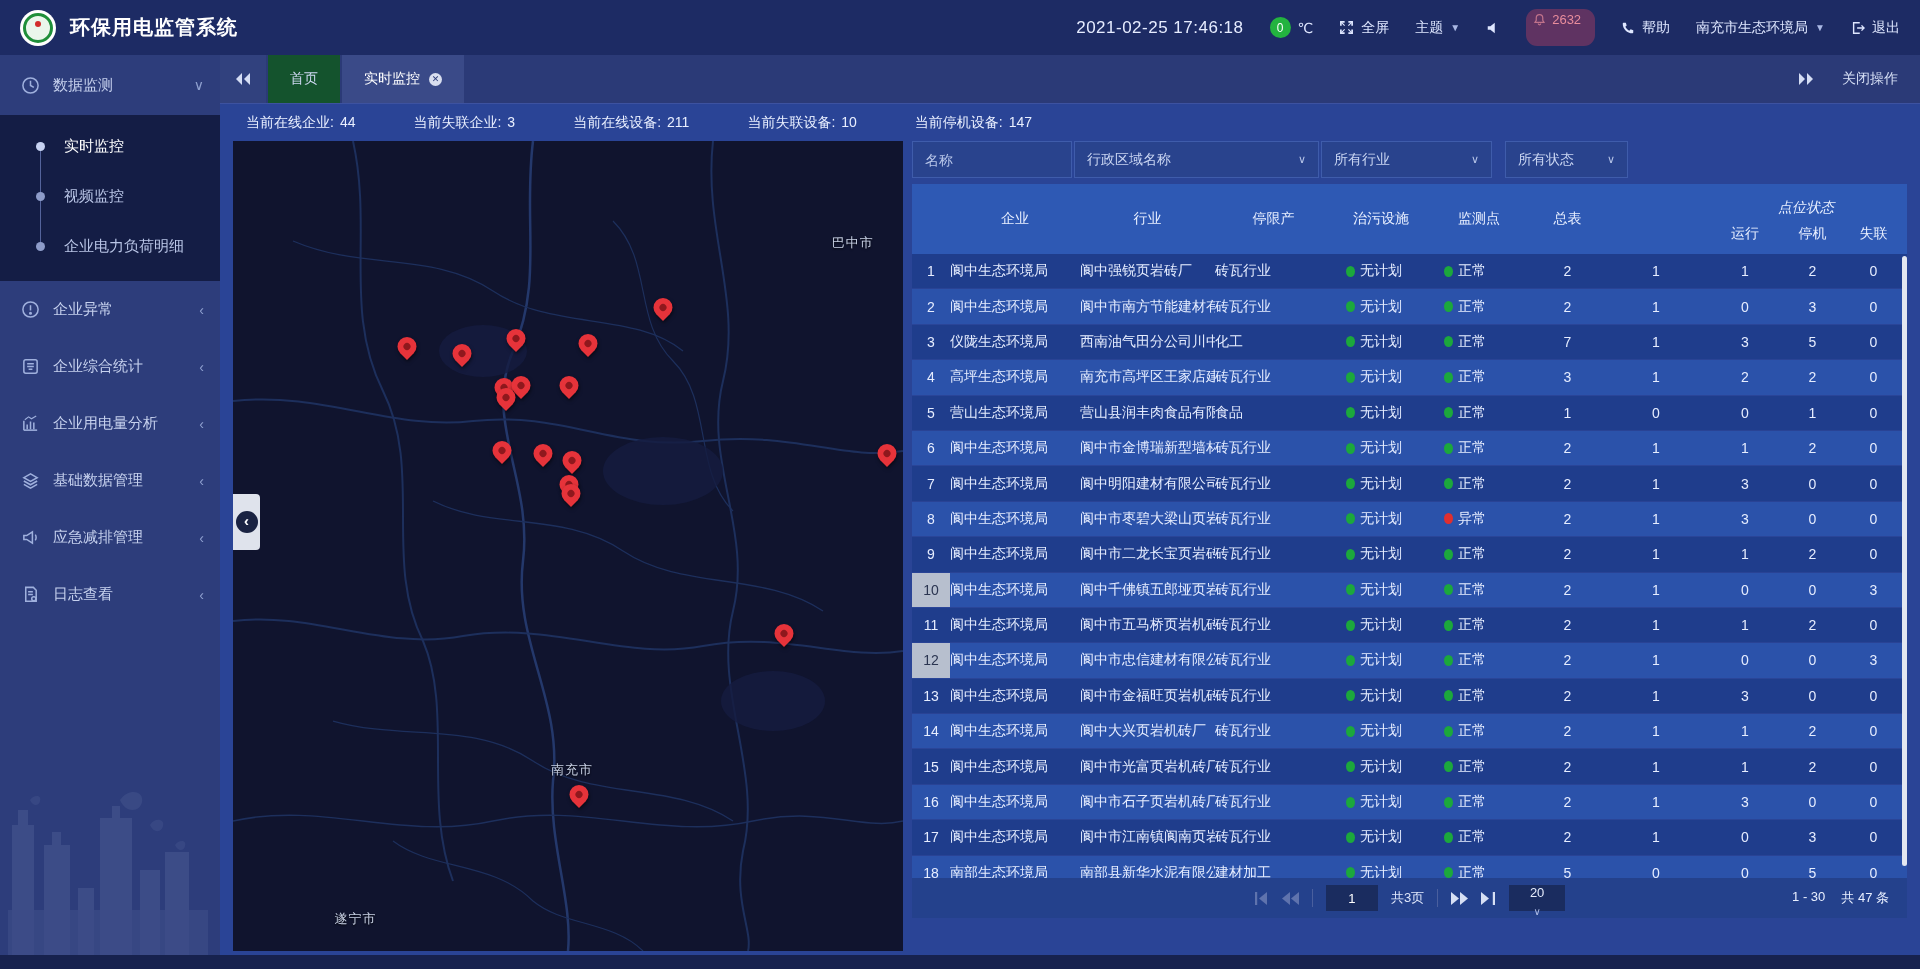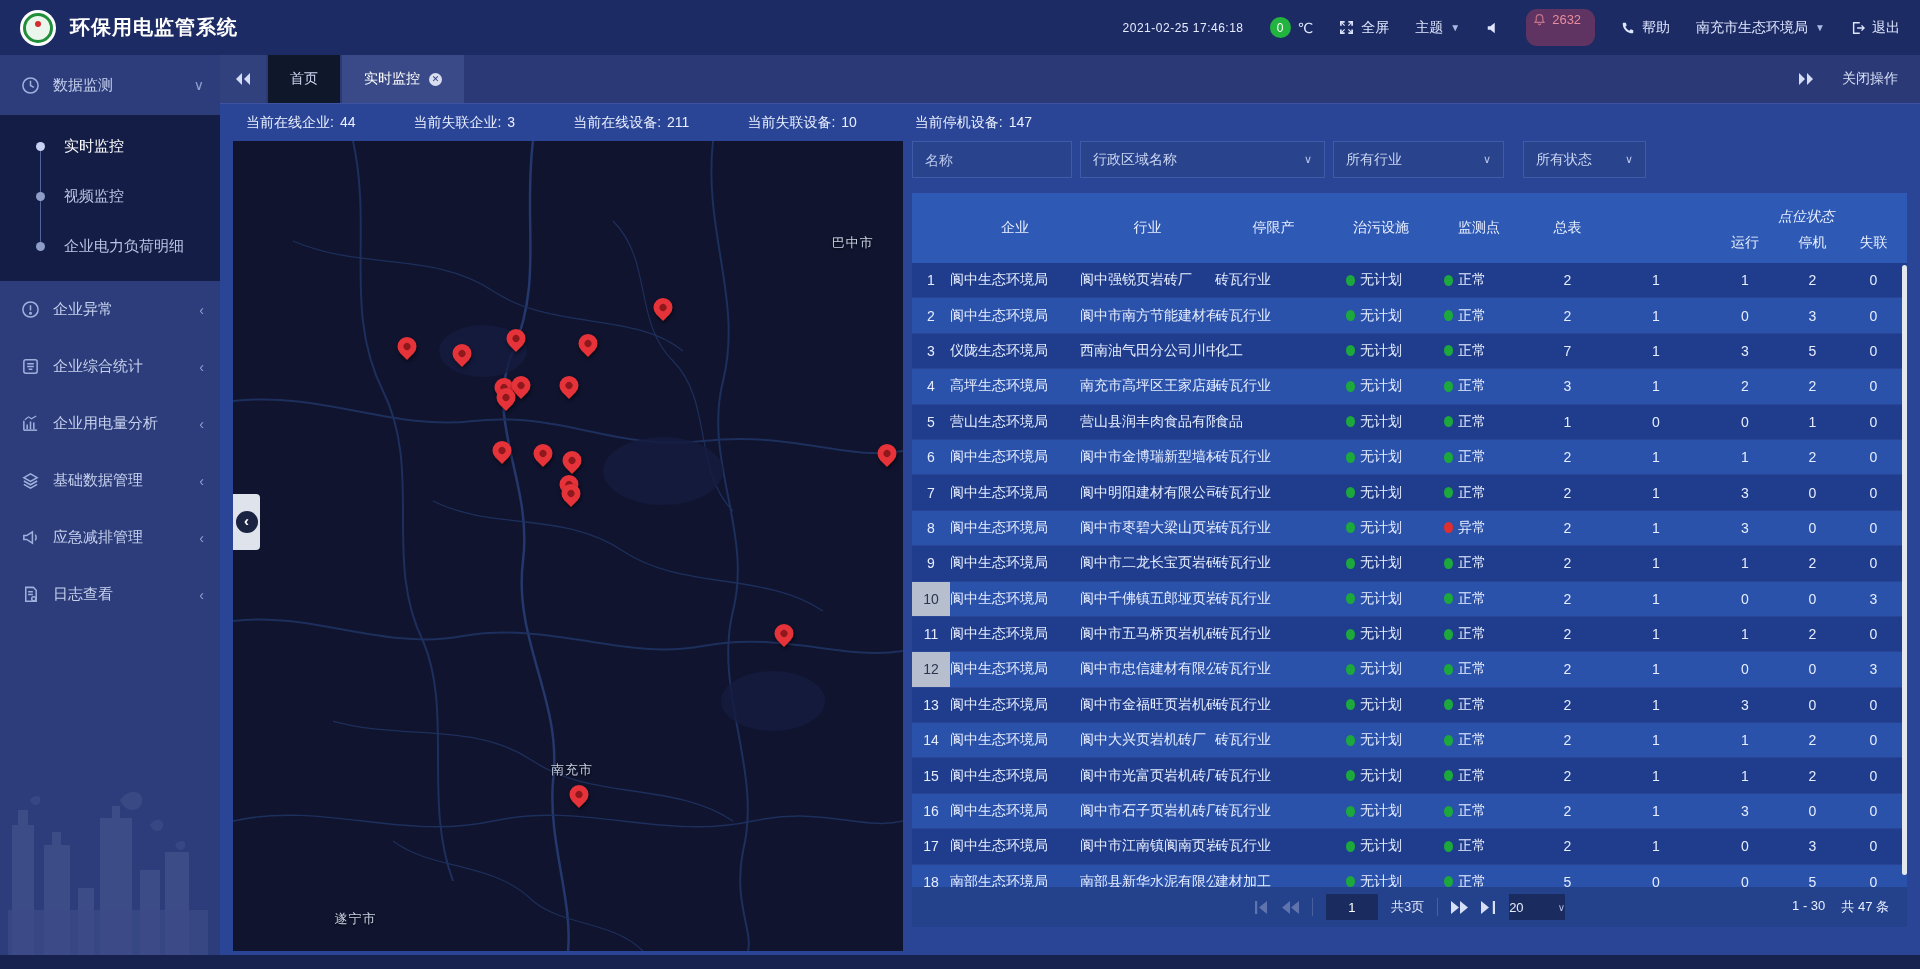--- a/index.html
+++ b/index.html
@@ -6,21 +6,21 @@
   html,body { width:1920px; height:969px; overflow:hidden; background:#17224e;
     font-family:"Liberation Sans","DejaVu Sans",sans-serif; }
   
   .app-header{height:55px;background:#1d2b64;display:flex;align-items:center;padding:0 20px;color:#e6ecff;}
   .logo{width:36px;height:36px;border-radius:50%;background:#fff;display:flex;align-items:center;justify-content:center;flex:0 0 auto;}
   .logo .ring{width:30px;height:30px;border-radius:50%;border:3px solid #1f8f3a;position:relative;background:#eaf6ec;}
   .logo .ring::after{content:"";position:absolute;left:9px;top:5px;width:6px;height:6px;border-radius:50%;background:#d22c2c;}
   .app-title{font-size:20px;font-weight:bold;margin-left:14px;letter-spacing:1px;color:#fff;}
   .header-right{margin-left:auto;display:flex;align-items:center;gap:26px;font-size:14px;}
   .hdr-item{display:flex;align-items:center;gap:7px;cursor:pointer;color:#dfe7ff;white-space:nowrap;}
-  .datetime{font-size:12px;letter-spacing:.5px;}
+  .datetime{font-size:17px;letter-spacing:.5px;}
   .temp-badge{width:21px;height:21px;border-radius:50%;background:#23b33f;color:#fff;font-size:12px;display:flex;align-items:center;justify-content:center;}
   .bell-badge{background:rgba(178,62,96,.45);color:#e98d9c;border-radius:11px;padding:3px 14px 19px 26px;font-size:13px;position:relative;}
   .bell-badge svg{position:absolute;left:7px;top:4px;opacity:.7;}
   .chev-down{font-size:10px;color:#aab8e4;}
   .hdr-icon{display:inline-flex;}
   
   .app-body{display:flex;height:900px;}
   .sidebar{width:220px;background:#2d3d7b;position:relative;overflow:hidden;flex:0 0 auto;}
   .menu-item{height:57px;display:flex;align-items:center;padding:0 16px 0 20px;color:#c6d1ee;font-size:15px;cursor:pointer;}
   .menu-item .mi-icon{width:20px;display:inline-flex;justify-content:center;margin-right:13px;flex:0 0 auto;}
@@ -30,39 +30,39 @@
   .submenu .vline{position:absolute;left:40px;top:32px;bottom:30px;width:1px;background:#54639b;}
   .sub-item{height:50px;display:flex;align-items:center;padding-left:64px;font-size:15px;color:#b9c5e6;position:relative;cursor:pointer;}
   .sub-item::before{content:"";position:absolute;left:36px;top:21px;width:9px;height:9px;border-radius:50%;background:#8e9cc9;}
   .sub-item.active{color:#ffffff;}
   .sub-item.active::before{background:#c7d2f2;}
   .skyline{position:absolute;bottom:0;left:0;}
   
   .main{flex:1;display:flex;flex-direction:column;background:#2a4496;min-width:0;}
   .tabbar{height:49px;background:#2b3a77;display:flex;align-items:stretch;border-bottom:1px solid #3d52a0;}
   .tab-nav{width:46px;display:flex;align-items:center;justify-content:center;background:#31417e;cursor:pointer;}
-  .tab{display:flex;align-items:center;gap:9px;padding:0 22px;font-size:14px;color:#cfd9f2;background:#0f172a;margin-left:2px;cursor:pointer;}
+  .tab{display:flex;align-items:center;gap:9px;padding:0 22px;font-size:14px;color:#cfd9f2;background:#14532d;margin-left:2px;cursor:pointer;}
   .tab.active{background:#3a4a88;color:#fff;}
   .tab-close{width:13px;height:13px;border-radius:50%;background:#d8deef;color:#2b3a77;font-size:9px;line-height:13px;text-align:center;font-weight:bold;}
   .tabbar-right{margin-left:auto;display:flex;align-items:center;gap:28px;padding-right:22px;}
   .close-ops{font-size:14px;color:#d6dff5;cursor:pointer;font-family:Liberation Serif, serif;}
   .statsbar{height:37px;display:flex;align-items:center;padding:0 26px;gap:58px;font-size:14px;color:#e9efff;}
   .stat{display:flex;gap:6px;white-space:nowrap;}
   
   .content{flex:1;display:flex;padding:0 13px 4px;gap:9px;min-height:0;}
   .map{width:670px;background:#10142e;position:relative;flex:0 0 auto;}
   .map svg.roads{position:absolute;inset:0;}
   .city-label{position:absolute;transform:translate(-50%,-50%);color:#c9d2e6;font-size:13px;letter-spacing:1px;text-shadow:0 1px 2px rgba(0,0,0,.8);}
   .marker{position:absolute;width:19px;height:19px;border-radius:50% 50% 50% 0;transform:translate(-50%,-100%) rotate(-45deg);box-shadow:-1px 2px 4px rgba(0,0,0,.55);cursor:pointer;}
   .marker::after{content:"";position:absolute;width:7px;height:7px;border-radius:50%;background:#8f181d;top:6px;left:6px;}
   .map-collapse{position:absolute;left:0;top:calc(47% - 28px);width:27px;height:56px;background:#dfe3ec;border-radius:0 4px 4px 0;display:flex;align-items:center;justify-content:center;cursor:pointer;z-index:5;}
   .map-collapse .circ{width:22px;height:22px;border-radius:50%;background:#1a2342;color:#fff;display:flex;align-items:center;justify-content:center;font-size:15px;font-weight:bold;padding-bottom:2px;}
   
   .panel{flex:1;display:flex;flex-direction:column;min-width:0;}
-  .filters{height:37px;display:flex;gap:8px;margin-bottom:15px;font-size:14px;}
+  .filters{height:37px;display:flex;gap:2px;margin-bottom:6px;font-size:14px;}
   .f-input{width:160px;background:#29438d;border:1px solid #3f5cab;color:#dbe4fa;padding:0 12px;font-size:14px;outline:none;}
   .f-input::placeholder{color:#b9c7ea;}
   .f-select{background:#29438d;border:1px solid #3f5cab;color:#c9d5f2;display:flex;align-items:center;padding:0 12px;cursor:pointer;}
   .f-select .sel-chev{margin-left:auto;color:#b9c7ea;font-size:11px;padding-left:10px;}
   .f-region{width:245px;}
   .f-industry{width:171px;}
   .f-status{width:123px;margin-left:11px;}
   .table-wrap{height:694px;overflow:hidden;position:relative;}
   .tgrid{display:grid;grid-template-columns:38px 130px 135px 117px 98px 98px 79px 98px 80px 55px 1fr;align-items:center;}
   .thead{background:#2e59b4;color:#e8efff;height:70px;font-size:14px;position:relative;grid-template-rows:1fr 1fr;align-items:stretch;display:grid;}
@@ -79,21 +79,21 @@
   .status{display:flex;align-items:center;gap:5px;padding-left:14px;}
   .dot{width:9px;height:11px;border-radius:50%;flex:0 0 auto;}
   .scroll-thumb{position:absolute;right:0;top:72px;width:5px;height:610px;background:#e3e7f0;border-radius:3px;}
   
   .pager{height:40px;background:#24418c;display:flex;align-items:center;padding:0 18px;font-size:13px;color:#aebce6;}
   .pager .spacer{flex:1;}
   .pg-cluster{display:flex;align-items:center;gap:13px;}
   .pg-btn{display:inline-flex;align-items:center;cursor:pointer;}
   .pg-div{width:1px;height:18px;background:#4a5f9e;}
   .pg-input{width:52px;height:26px;background:#1a2c5f;border:none;color:#fff;text-align:center;font-size:13px;}
-  .pg-select{width:56px;height:26px;background:#1a2c5f;color:#e4ebfb;display:flex;align-items:center;justify-content:space-between;gap:6px;cursor:pointer;}
+  .pg-select{width:56px;height:26px;background:#1a2c5f;color:#e4ebfb;display:flex;align-items:center;justify-content:space-between;gap:6px;cursor:pointer;flex-direction:column;}
   .pg-right{flex:1;display:flex;justify-content:flex-end;gap:16px;color:#e8efff;font-size:13px;white-space:nowrap;}
 </style>
 </head>
 <body>
 
 <header class="app-header">
   <div class="logo">
       <div class="ring"></div>
     </div>
   <div class="app-title">环保用电监管系统</div>

